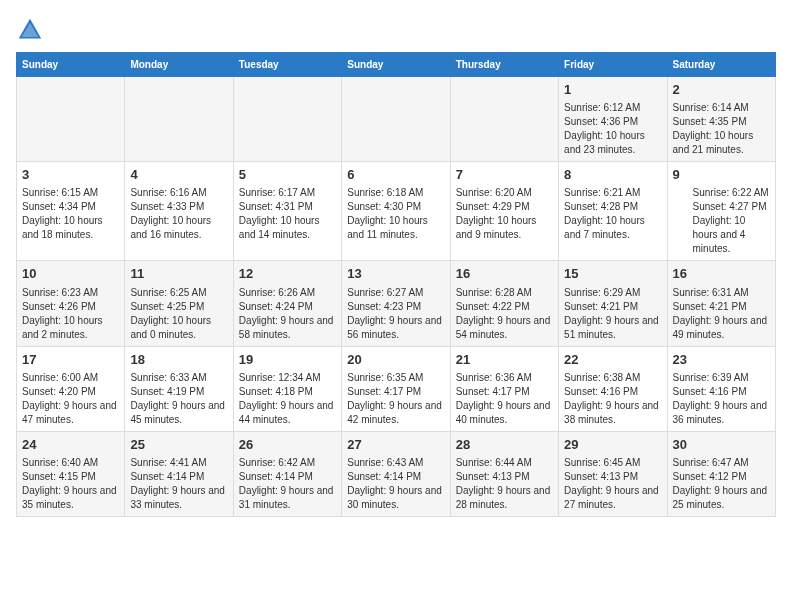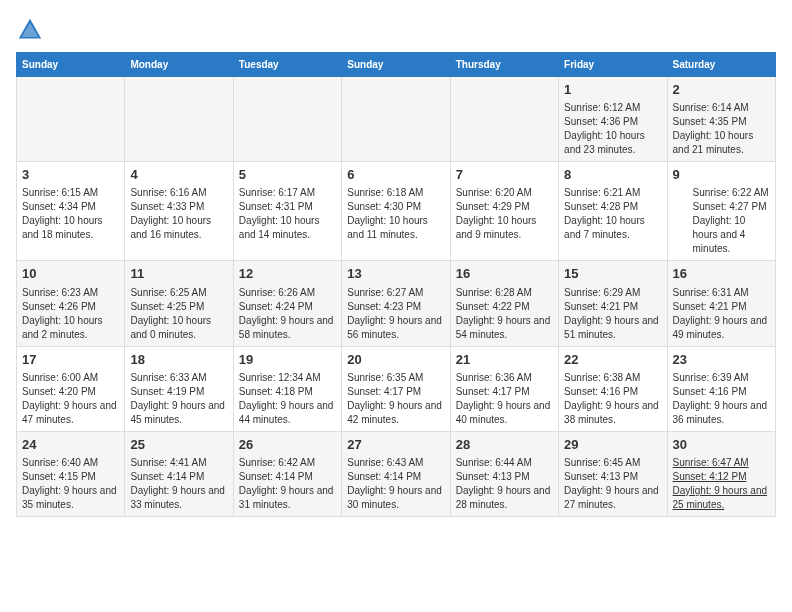--- a/index.html
+++ b/index.html
@@ -304,19 +304,19 @@
 Daylight: 9 hours and 28 minutes.</div>
         </td>
         <td>
           <span class="day-number">29</span>
           <div class="day-info" style="white-space: pre-line;">Sunrise: 6:45 AM
 Sunset: 4:13 PM
 Daylight: 9 hours and 27 minutes.</div>
         </td>
         <td>
           <span class="day-number">30</span>
-          <div class="day-info" style="white-space: pre-line; text-decoration: underline;">Sunrise: 6:47 AM
+          <div class="day-info" style="white-space: pre-line;">Sunrise: 6:47 AM
 Sunset: 4:12 PM
 Daylight: 9 hours and 25 minutes.</div>
         </td>
       </tr>
     </tbody>
 </table>
 
 </body></html>

